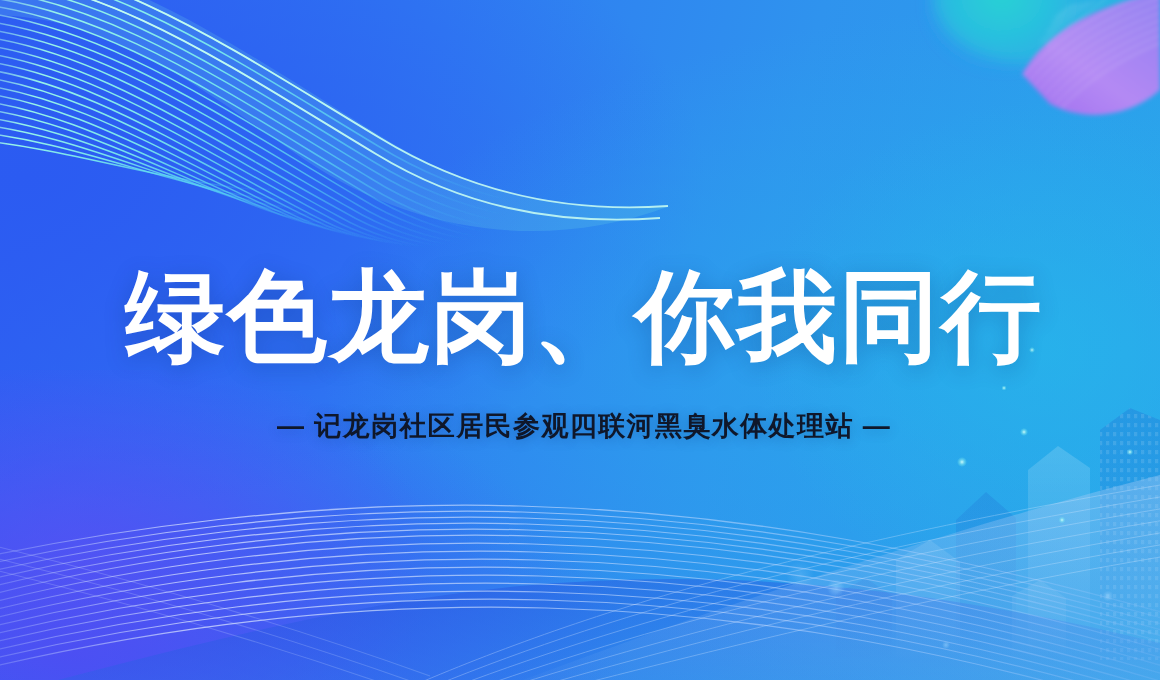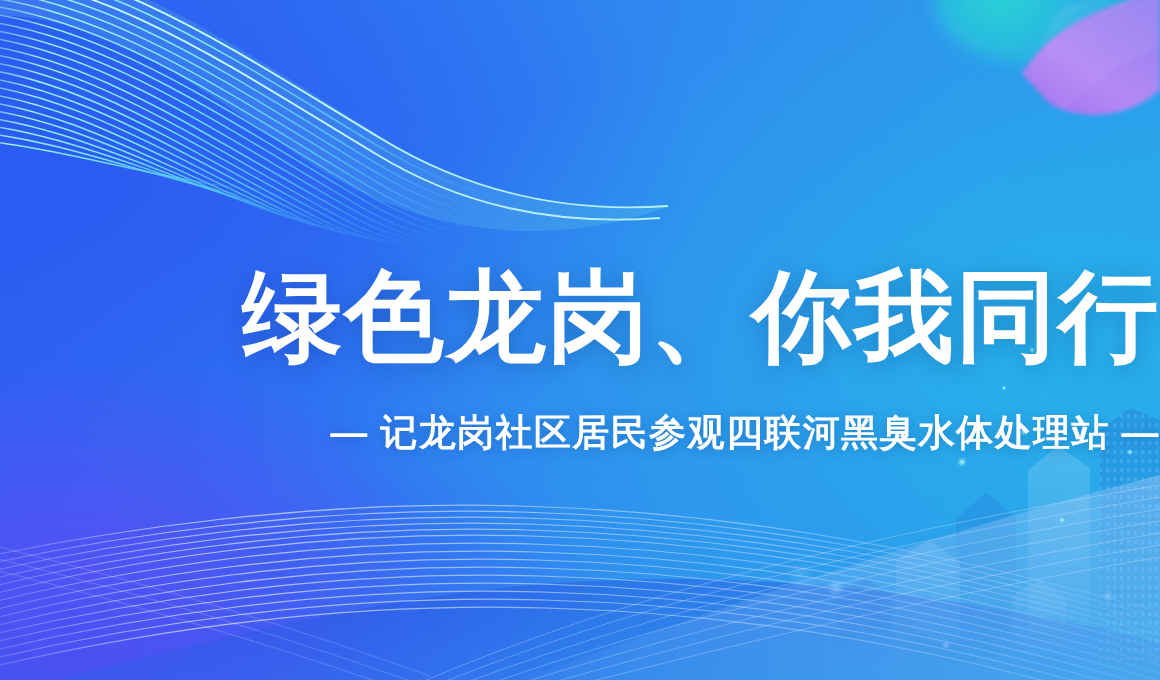--- a/index.html
+++ b/index.html
@@ -59,39 +59,39 @@
     height: 680px;
     pointer-events: none;
   }
 
   
   .content {
     position: absolute;
     left: 8px;
     right: 0;
     top: 262px;
-    text-align: right;
+    text-align: center;
     z-index: 40;
   }
 
   .headline {
     margin: 0;
     color: #ffffff;
     font-size: 100px;
     line-height: 1.08;
     font-weight: 700;
     letter-spacing: 2px;
     white-space: nowrap;
     text-shadow: 0 4px 22px rgba(10,45,120,0.30);
   }
 
   .subline {
     margin: 38px 0 0 0;
-    color: #ffffff;
-    font-size: 37px;
+    color: #0f172a;
+    font-size: 27px;
     font-weight: 700;
     letter-spacing: 1.4px;
     white-space: nowrap;
     text-shadow: 0 2px 12px rgba(10,45,120,0.30);
   }
 </style>
 </head>
 <body>
 
 <div id="banner">

